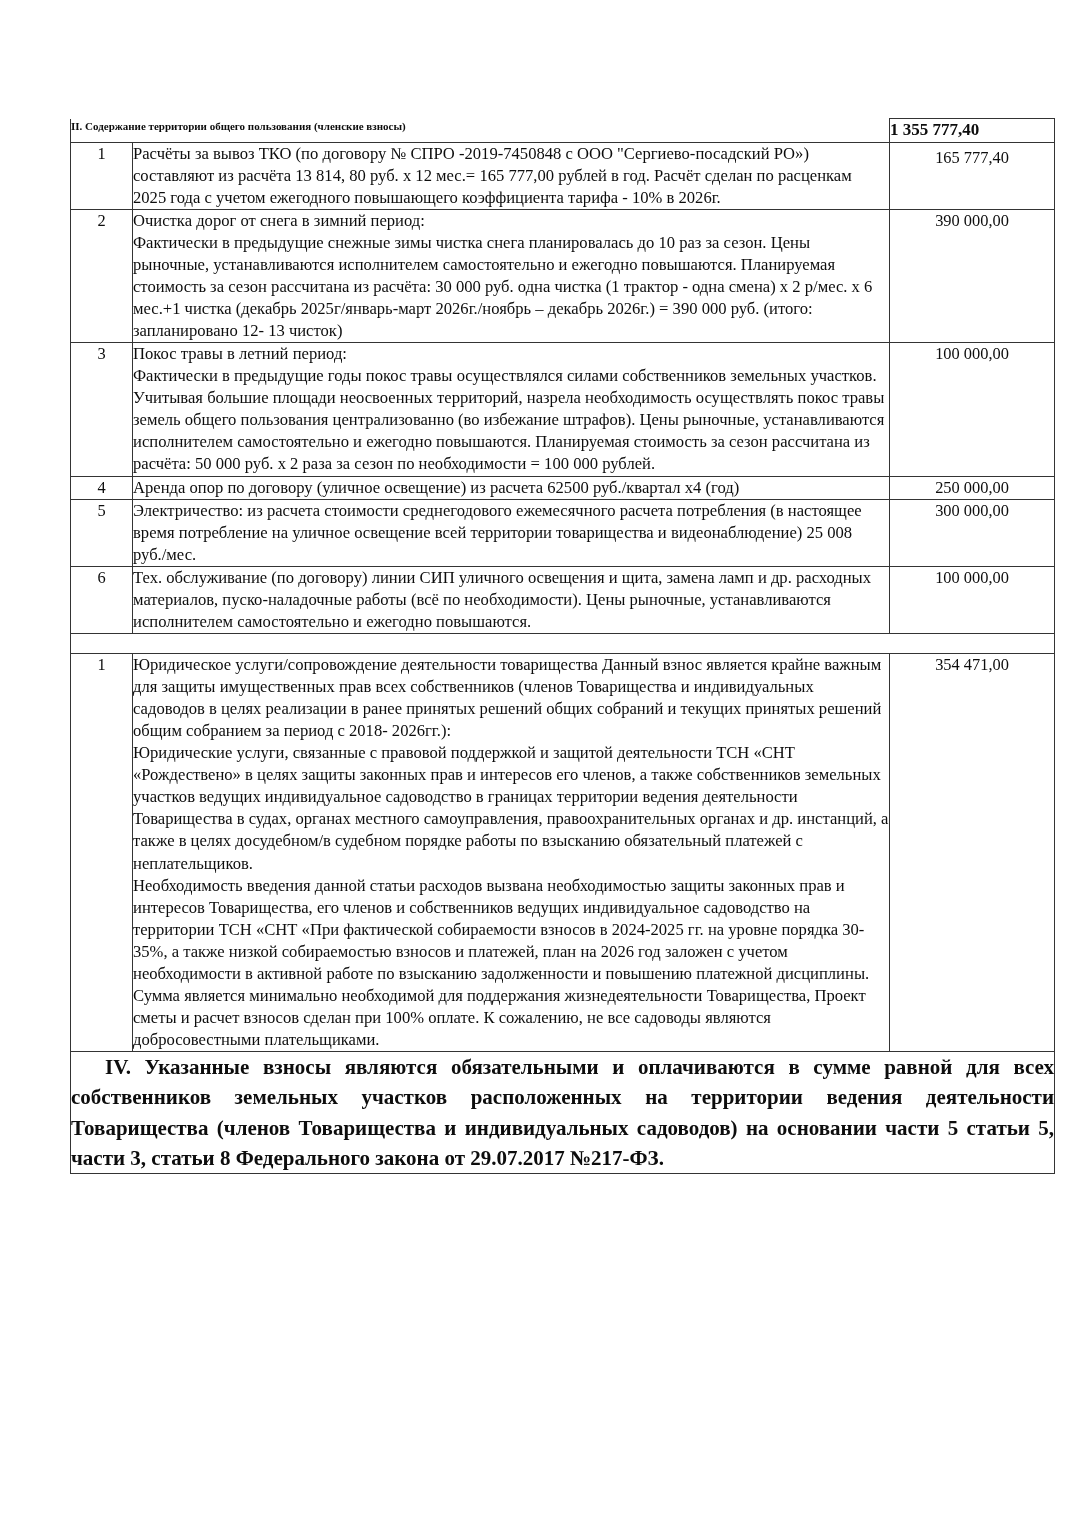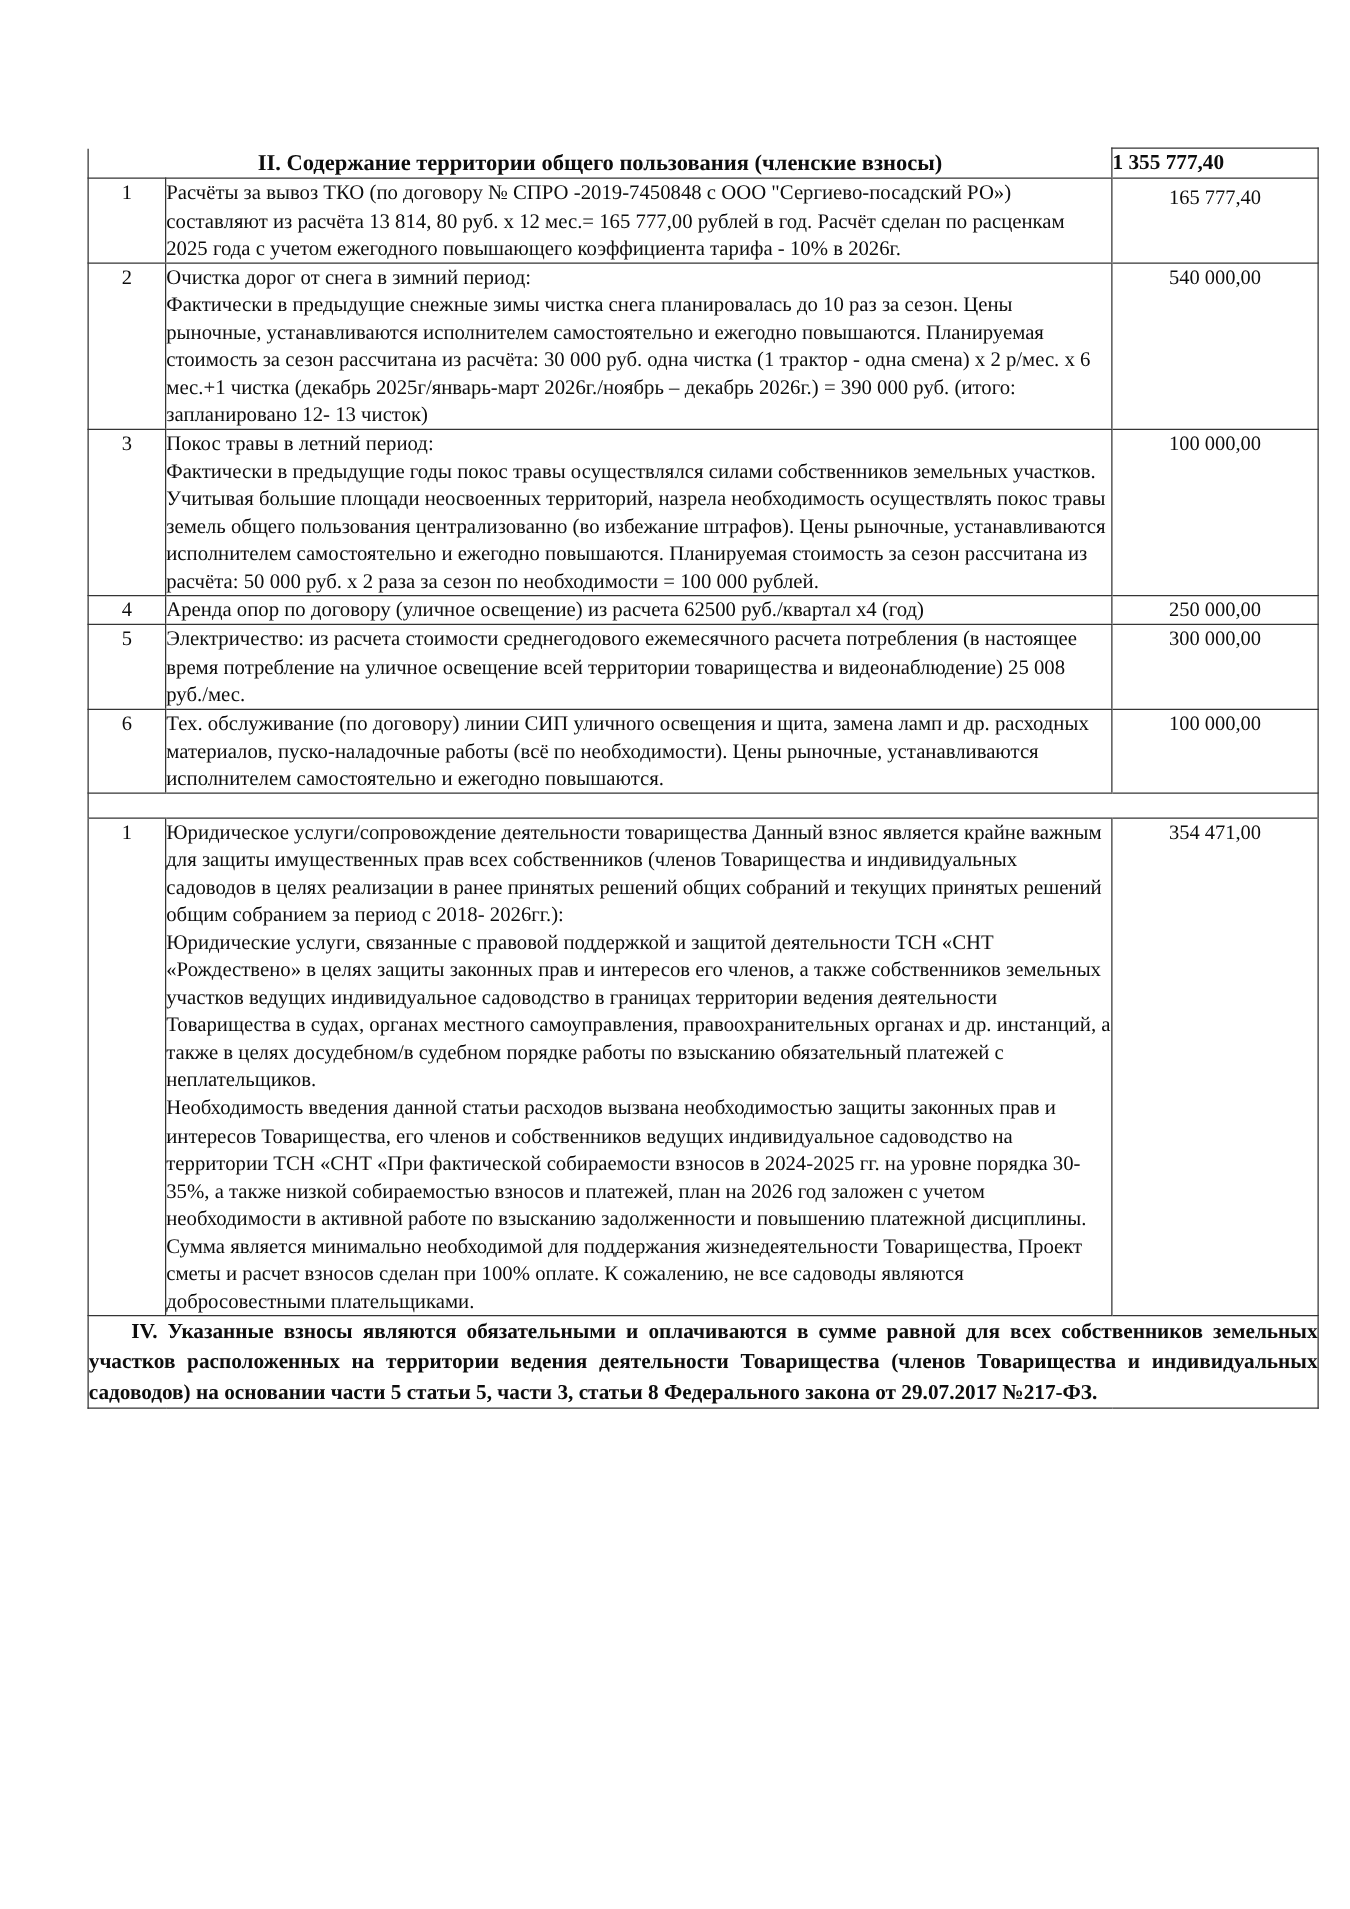--- a/index.html
+++ b/index.html
@@ -60,40 +60,39 @@
   .amt {
     text-align: center;
     vertical-align: middle;
     padding: 3px 6px;
     white-space: nowrap;
     font-size: 16.4px;
   }
   .amt.top { vertical-align: top; padding-top: 4px; text-align: center; }
 
   .section-head {
-    text-align: center;
     font-weight: bold;
     padding: 11px 6px 12px 6px;
-    font-size: 18px;
+    font-size: 11px;
   }
   .section-amt {
     text-align: left;
     font-weight: bold;
     vertical-align: middle;
     font-size: 17px;
     padding: 11px 6px 12px 6px;
     white-space: nowrap;
   }
   .spacer-cell { height: 19px; }
 
   .final {
     text-align: justify;
     text-justify: inter-word;
     font-weight: bold;
-    font-size: 17px;
+    font-size: 21px;
     line-height: 1.44;
     padding: 8px 14px 9px 14px;
     text-indent: 34px;
   }
 
   p.ln { margin: 0; }
 </style>
 </head>
 <body>
 
@@ -118,21 +117,21 @@
         </td>
         <td class="amt top bd-l bd-r bd-b">165 777,40</td>
       </tr>
 
       <tr>
         <td class="num bd-l bd-b">2</td>
         <td class="txt bd-l bd-b">
           <p class="ln">Очистка дорог от снега в зимний период:</p>
           <p class="ln">Фактически в предыдущие снежные зимы чистка снега планировалась до 10 раз за сезон. Цены рыночные, устанавливаются исполнителем самостоятельно и ежегодно повышаются.  Планируемая стоимость за сезон рассчитана из расчёта: 30 000 руб. одна чистка (1 трактор - одна смена) х 2 р/мес. х 6 мес.+1 чистка (декабрь 2025г/январь-март 2026г./ноябрь – декабрь 2026г.) = 390 000 руб. (итого: запланировано 12- 13 чисток)</p>
         </td>
-        <td class="amt bd-l bd-r bd-b">540 000,00</td>
+        <td class="amt bd-l bd-r bd-b">390 000,00</td>
       </tr>
 
       <tr>
         <td class="num bd-l bd-b">3</td>
         <td class="txt bd-l bd-b">
           <p class="ln">Покос травы в летний период:</p>
           <p class="ln justify">Фактически в предыдущие годы покос травы осуществлялся силами собственников земельных участков.  Учитывая большие площади неосвоенных территорий, назрела необходимость осуществлять покос травы земель общего пользования централизованно (во избежание штрафов). Цены рыночные, устанавливаются исполнителем самостоятельно и ежегодно повышаются. Планируемая стоимость за сезон рассчитана из расчёта: 50 000 руб. х 2 раза за сезон по необходимости = 100 000 рублей.</p>
         </td>
         <td class="amt bd-l bd-r bd-b">100 000,00</td>
       </tr>

